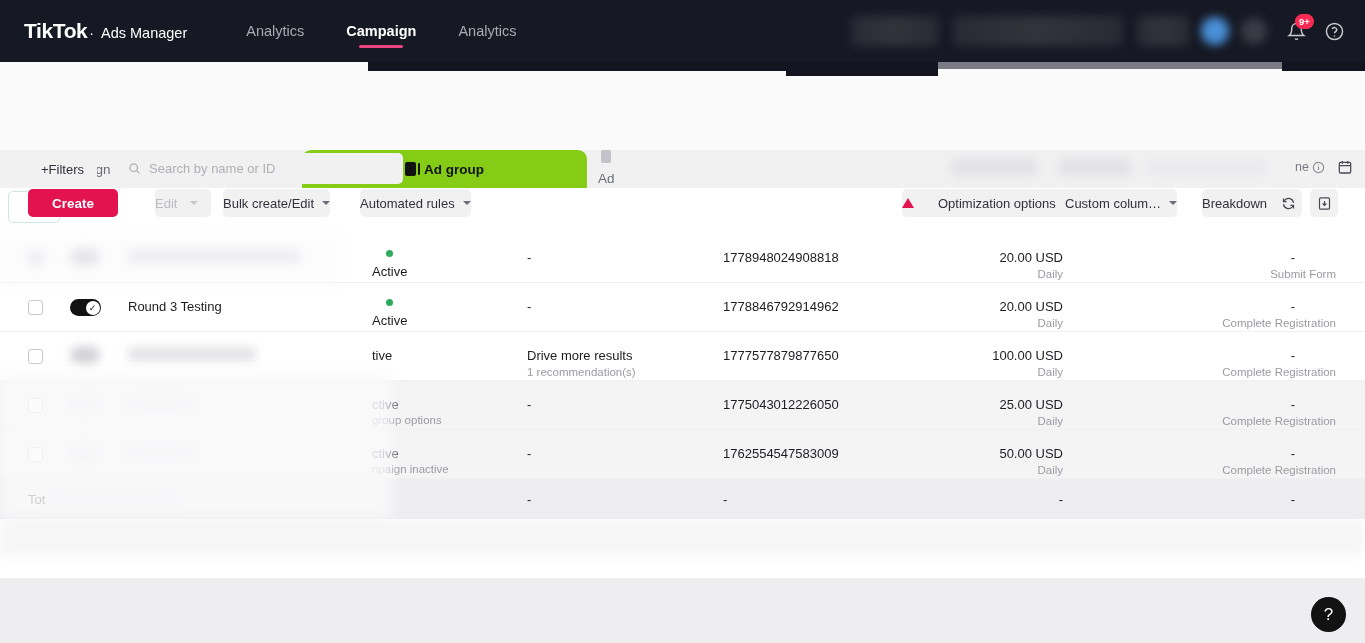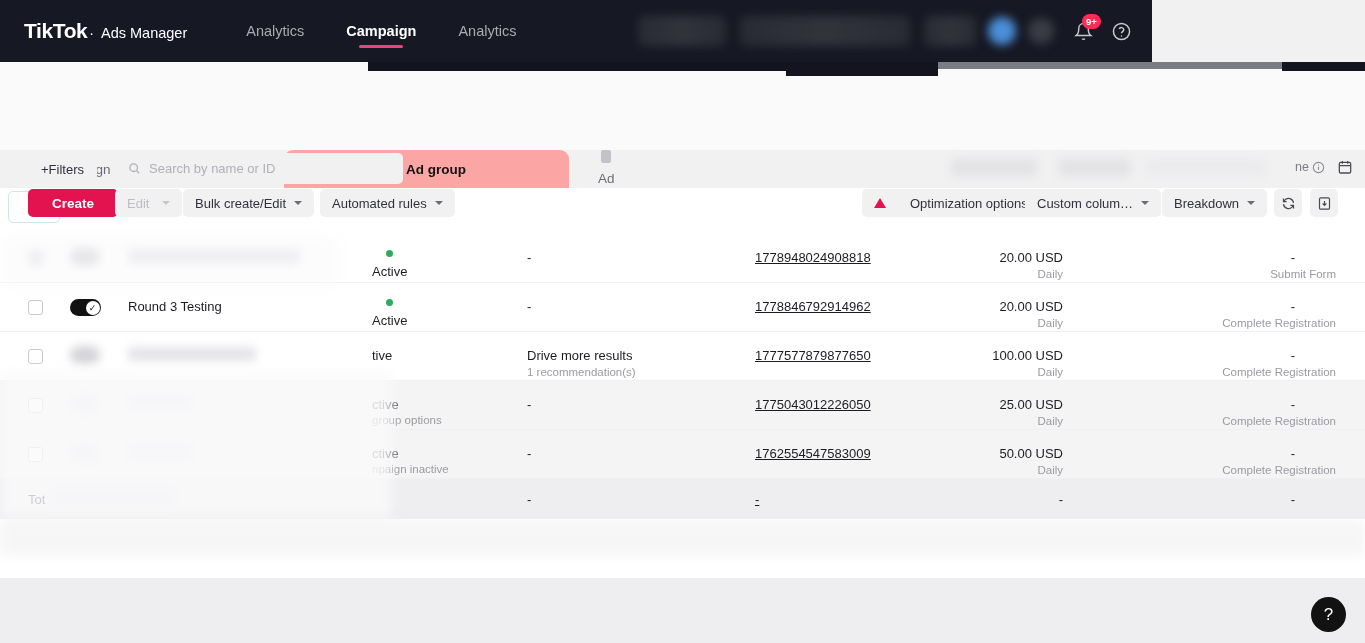--- a/index.html
+++ b/index.html
@@ -6,21 +6,21 @@
   html, body {
     width: 1365px; height: 643px;
     font-family: "Liberation Sans", sans-serif;
     background: #f5f5f6;
     overflow: hidden;
   }
   .app { position: relative; width: 1365px; height: 643px; background: #f1f1f2; }
 
   
   .topnav {
-    position: absolute; left: 0; top: 0; width: 1152px; height: 62px;
+    position: absolute; left: 0; top: 0; width: 1365px; height: 62px;
     background: #161823; display: flex; align-items: center; z-index: 40;
   }
   .brand { display: flex; align-items: baseline; margin-left: 24px; }
   .brand-logo {
     color: #fff; font-size: 21px; font-weight: bold; letter-spacing: -0.4px;
   }
   .brand-sub { color: #fff; font-size: 14.5px; margin-left: 5px; font-weight: 400; }
   .navlinks { display: flex; align-items: center; margin-left: 38px; height: 62px; }
   .navlink {
     position: relative; color: #a9abb2; font-size: 14.5px; padding: 0 21px;
@@ -89,21 +89,21 @@
   }
 
   
   .tabs { position: absolute; left: 0; top: 150px; width: 1365px; height: 38px; }
   .tab {
     position: absolute; top: 0; height: 38px; display: flex; align-items: center;
     gap: 8px; font-size: 13.5px; cursor: pointer;
   }
   .tab-campaign { left: 28px; color: #6c6c77; }
   .tab-adgroup {
-    left: 284px; width: 285px; justify-content: center; background: #fca5a5;
+    left: 302px; width: 285px; justify-content: center; background: #84cc16;
     border-radius: 9px 9px 0 0; color: #121212; font-weight: 600;
   }
   .tab-ad { left: 598px; color: #6c6c77; flex-direction: column; }
   .ico-folder { width: 13px; height: 11px; background: #b9b9c0; border-radius: 1.5px 3px 2px 2px; position: relative; }
   .ico-folder:after { content:""; position:absolute; top:-3px; left:0; width:6px; height:3px; background:#b9b9c0; border-radius:1.5px 1.5px 0 0; }
   .ico-adgroup { width: 11px; height: 14px; background: #121212; border-radius: 2px; position: relative; }
   .ico-adgroup:after { content:""; position:absolute; right:-4px; top:1px; width:2.5px; height:12px; background:#121212; border-radius:1px; }
   .ico-ad { width: 10px; height: 13px; background: #c2c2c8; border-radius: 2px; }
 
   
@@ -115,23 +115,23 @@
     position: absolute; left: 8px; top: 3px; width: 52px; height: 32px;
     background: #fff; border: 1.5px solid #cfe6e6; border-radius: 5px;
   }
   .btn-create {
     position: absolute; left: 28px; top: 1px; height: 28px; padding: 0 24px;
     background: #e2134f; color: #fff; font-size: 13.5px; font-weight: 600;
     border: none; border-radius: 5px; display: flex; align-items: center;
     cursor: pointer; font-family: "Liberation Sans", sans-serif;
   }
   .tb-btn {
-    position: absolute; top: 1px; height: 28px; padding: 0 12px;
+    position: absolute; top: 1px; height: 28px; padding: 0 0;
     background: #f1f1f2; border-radius: 5px; font-size: 13px; color: #31313d;
-    display: flex; align-items: center; gap: 8px; cursor: pointer;
+    display: flex; align-items: center; gap: 8px; cursor: pointer; margin-left: 40px;
   }
   .tb-btn.disabled { color: #bcbcc4; }
   .tb-icon-btn {
     position: absolute; top: 1px; width: 28px; height: 28px; background: #f1f1f2;
     border-radius: 5px; display: flex; align-items: center; justify-content: center;
     cursor: pointer;
   }
   .chev { width: 0; height: 0; border-left: 4px solid transparent;
           border-right: 4px solid transparent; border-top: 4.5px solid #6c6c77; }
   .warn-tri { width: 0; height: 0; border-left: 6px solid transparent;
@@ -162,21 +162,21 @@
     font-size: 9px; color: #121212; display: flex; align-items: center; justify-content: center;
   }
   .cell { position: absolute; font-size: 13px; color: #1c1c22; }
   .cell-sub { position: absolute; font-size: 11.5px; color: #9a9aa3; }
   .c-name { left: 128px; top: 16px; }
   .c-status { left: 372px; top: 16px; display: flex; align-items: center; gap: 7px; flex-direction: column; }
   .c-status-sub { left: 372px; top: 33px; }
   .sdot { width: 7px; height: 7px; border-radius: 50%; background: #2eab5a; }
   .c-deliv { left: 527px; top: 16px; }
   .c-deliv-sub { left: 527px; top: 34px; }
-  .c-id { left: 755px; top: 16px; text-decoration: underline; }
+  .c-id { left: 723px; top: 16px; }
   .c-budget { right: 302px; top: 16px; text-align: right; }
   .c-budget-sub { right: 302px; top: 34px; text-align: right; }
   .c-bid { right: 70px; top: 16px; text-align: right; }
   .c-bid-sub { right: 29px; top: 34px; text-align: right; }
 
   .totalrow { position: relative; height: 40px; background: #eeeef0; }
   .total-label { position: absolute; left: 28px; top: 13px; font-size: 13px; color: #1c1c22; }
 
   
   .blur-box { position: absolute; border-radius: 4px; filter: blur(5px); }

